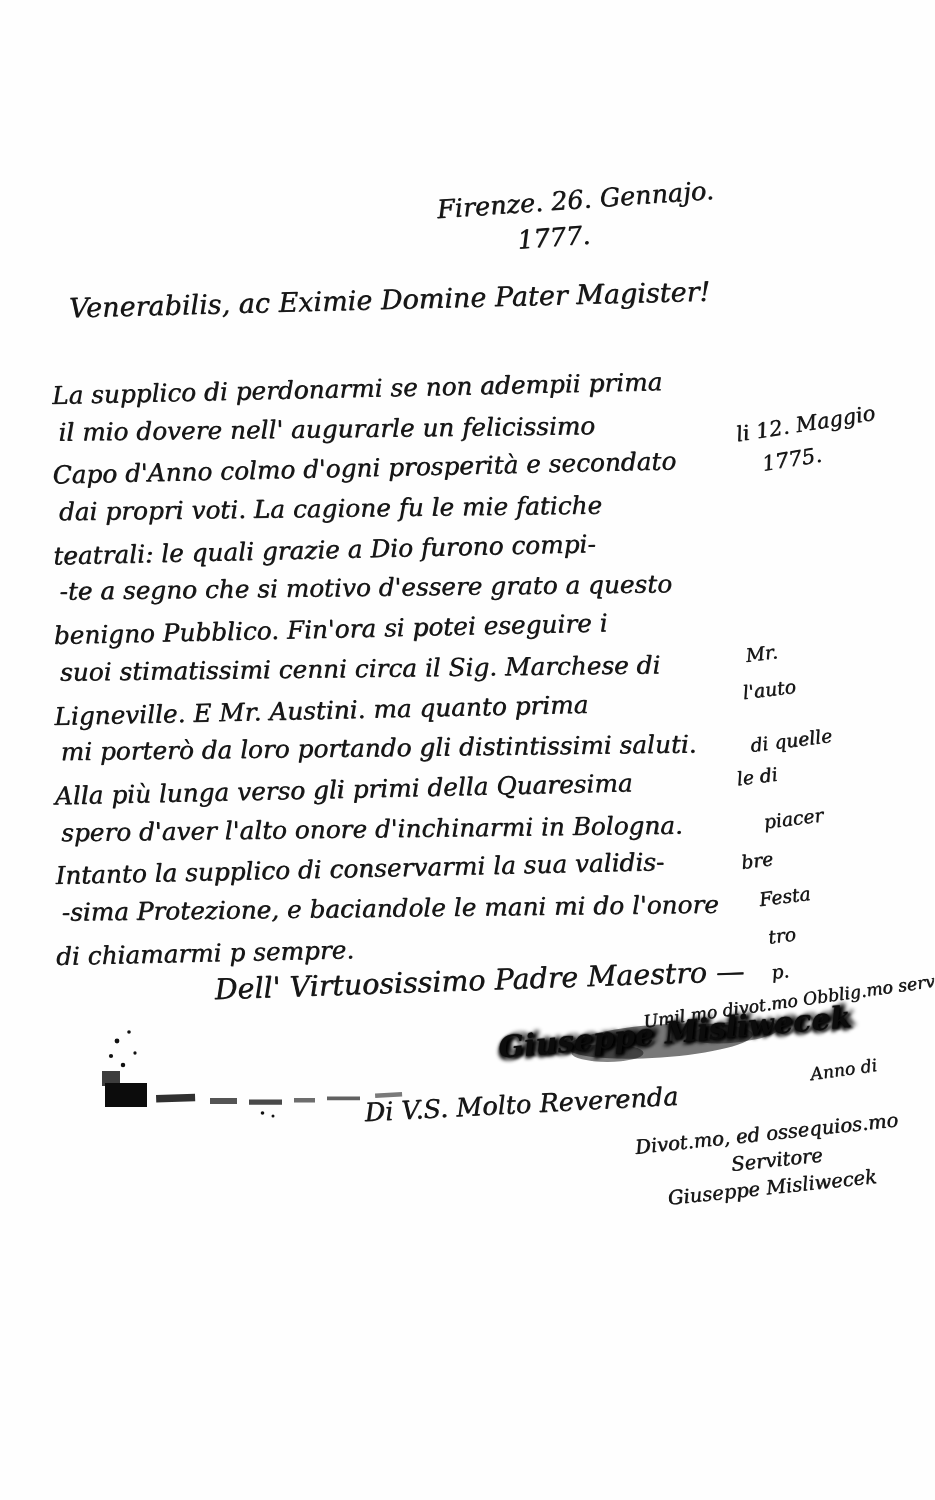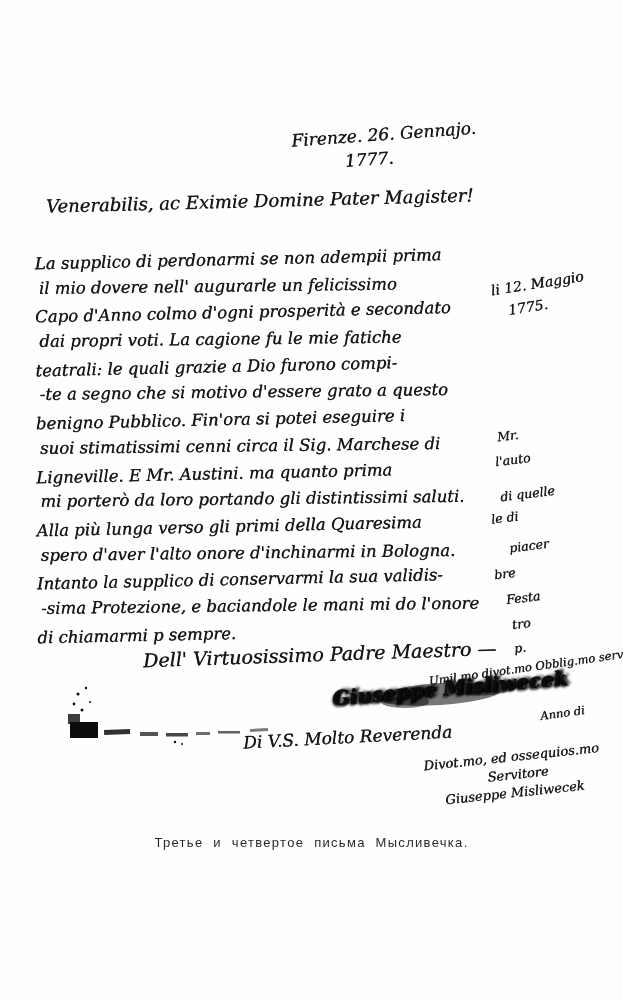--- a/index.html
+++ b/index.html
@@ -210,15 +210,14 @@
     <rect x="44" y="50" width="26" height="5" fill="#0c0c0c" opacity="0.85" transform="rotate(-2 44 50)"></rect>
     <rect x="80" y="52" width="18" height="4" fill="#0c0c0c" opacity="0.7"></rect>
     <rect x="106" y="53" width="22" height="3.5" fill="#0c0c0c" opacity="0.75"></rect>
     <rect x="136" y="52" width="14" height="3" fill="#0c0c0c" opacity="0.6"></rect>
     <rect x="158" y="51" width="22" height="2.5" fill="#0c0c0c" opacity="0.65"></rect>
     <rect x="190" y="49" width="18" height="3" fill="#0c0c0c" opacity="0.55" transform="rotate(-3 190 49)"></rect>
     <circle cx="115" cy="62" r="1.2" fill="#111"></circle>
     <circle cx="122" cy="64" r="1" fill="#111"></circle>
   </svg>
 
-  <div class="caption">Третье и четвертое письма Мысливечка.</div>
 
 </div>
 
 </body></html>

